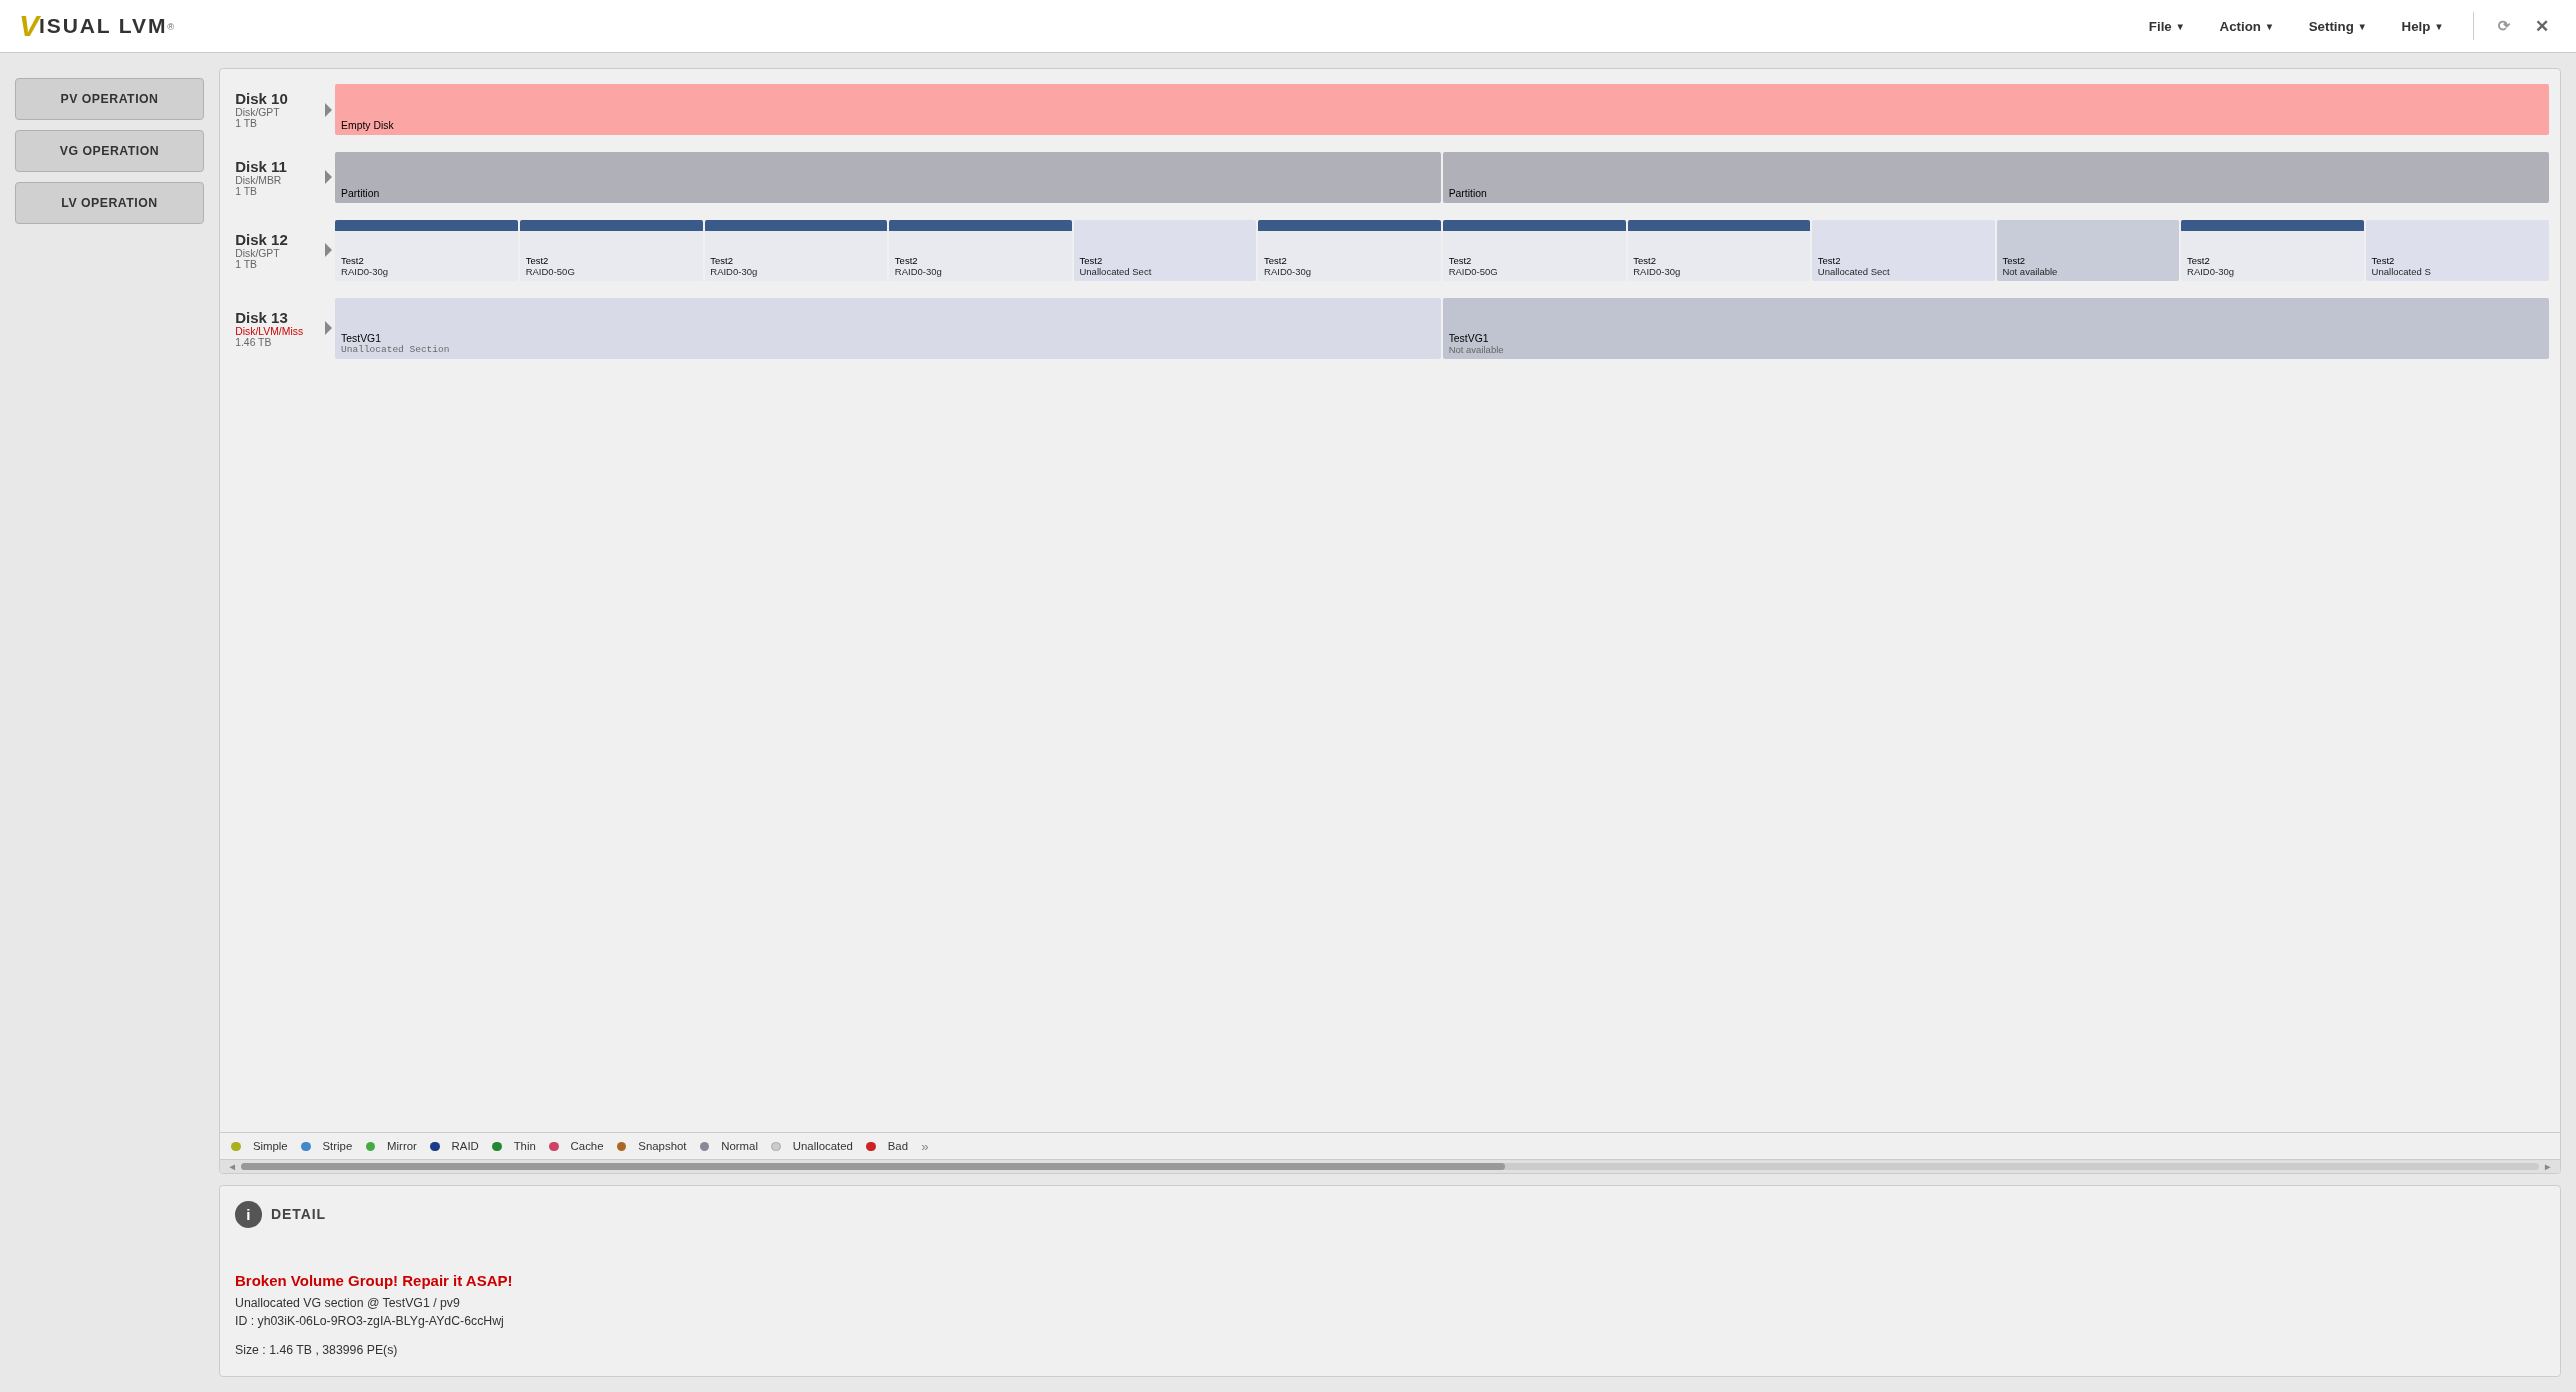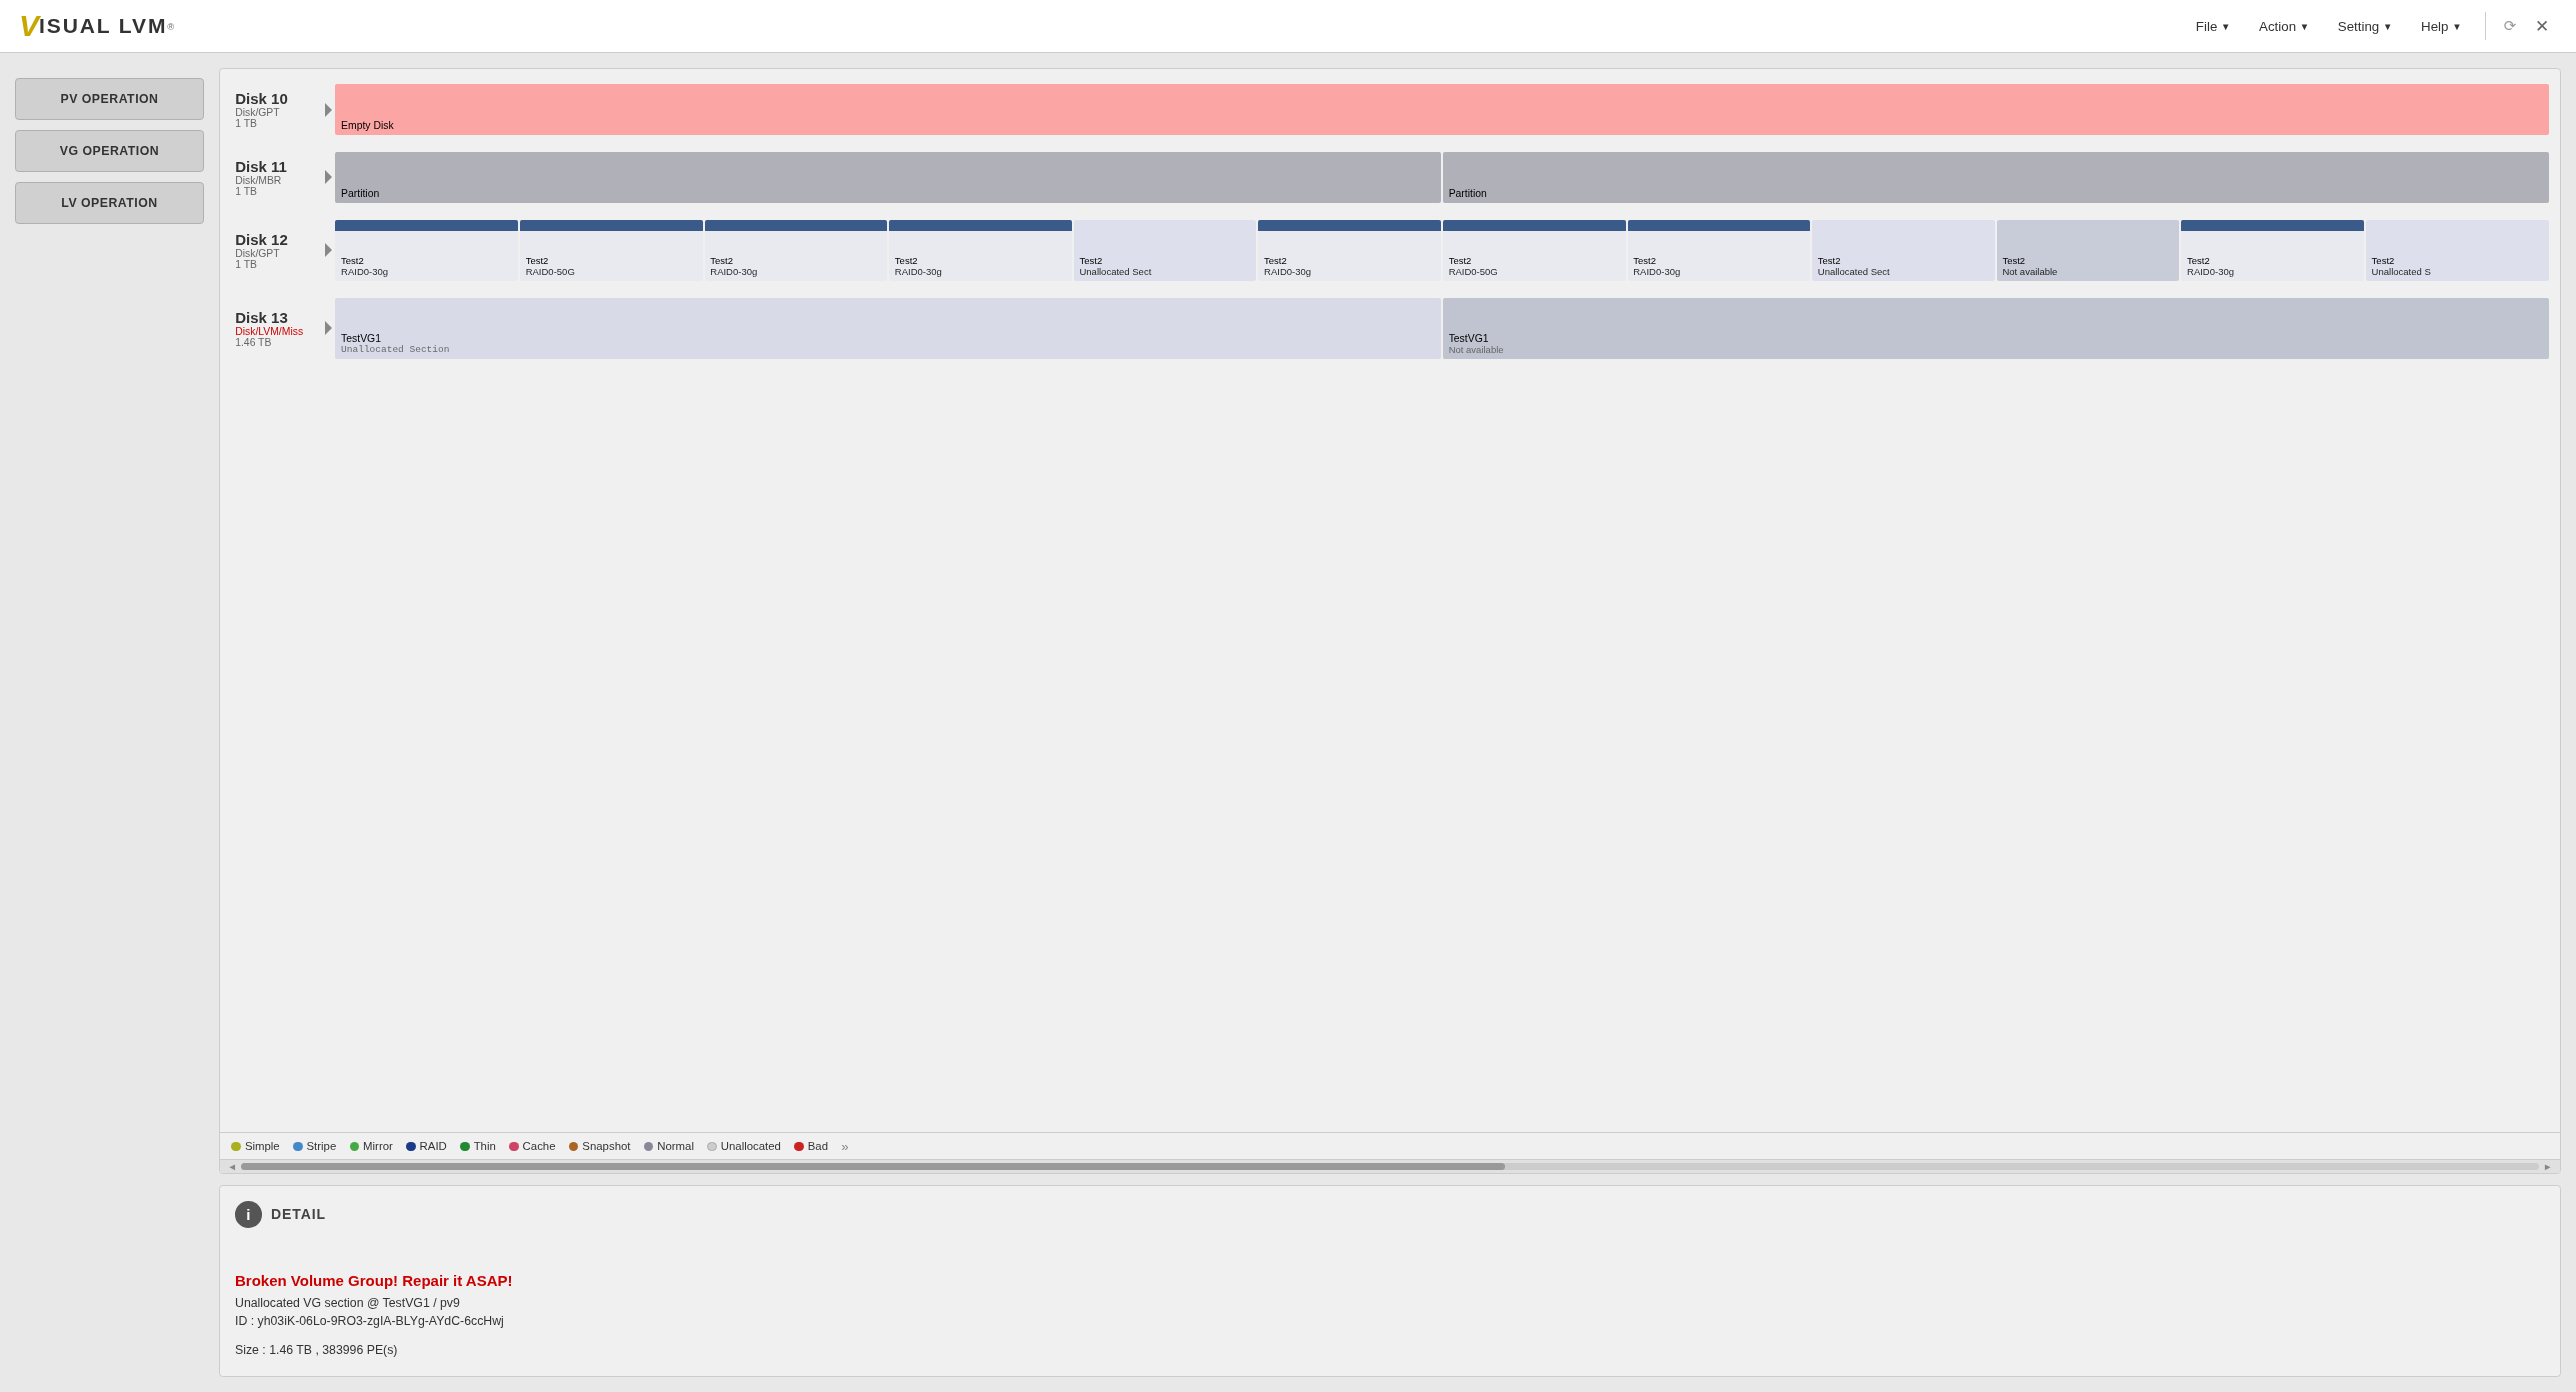--- a/index.html
+++ b/index.html
@@ -20,21 +20,22 @@
       height: 53px;
     }
     #logo {
       display: flex;
       align-items: center;
       margin-right: auto;
     }
     .nav-menu {
       display: flex;
       align-items: center;
-      gap: 2px;
+      gap: 8px;
+      font-weight: bold;
     }
     .nav-item {
       padding: 7.6px 13.3px;
       cursor: pointer;
       font-size: 13.3px;
       color: #333;
       display: flex;
       align-items: center;
       gap: 3.8px;
     }
@@ -202,21 +203,21 @@
       align-items: center;
       gap: 13.3px;
       padding: 5.7px 11.4px;
       border-top: 0.9px solid #ccc;
       background: #f0f0f0;
       flex-wrap: wrap;
     }
     .legend-item {
       display: flex;
       align-items: center;
-      gap: 4px;
+      gap: 12px;
       font-size: 11.4px;
       color: #333;
     }
     .legend-dot {
       width: 9.5px;
       height: 9.5px;
       border-radius: 50%;
     }
 
     

